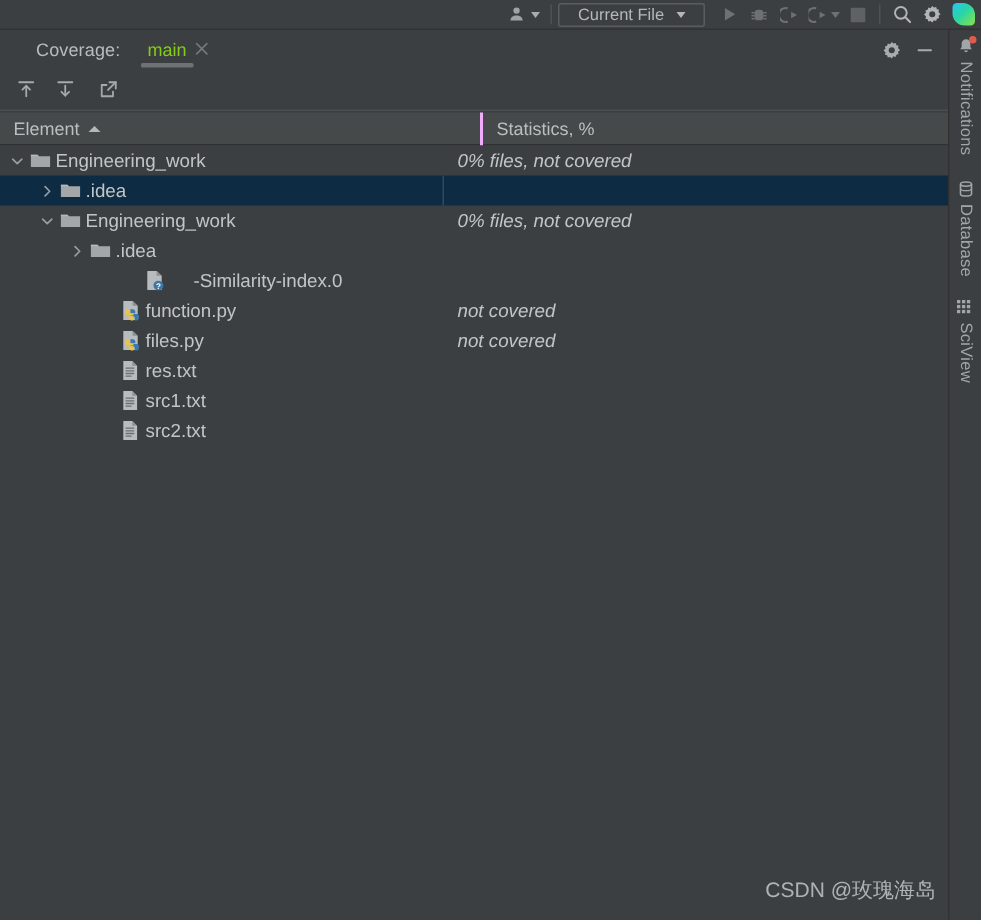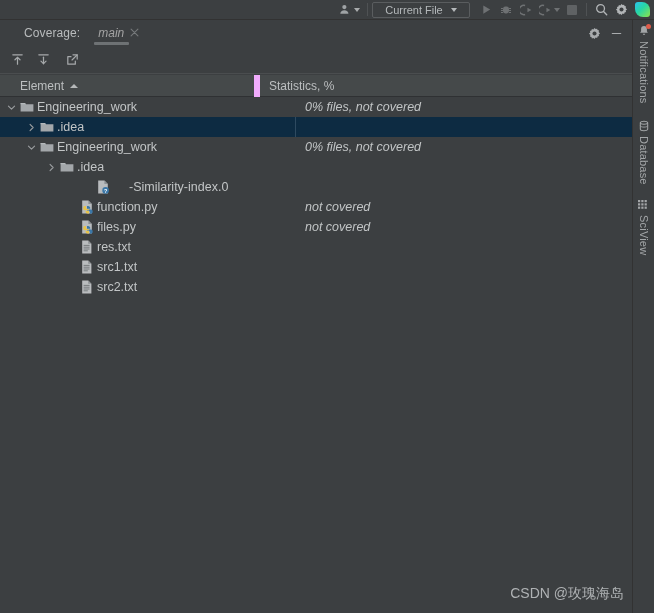--- a/index.html
+++ b/index.html
@@ -50,21 +50,21 @@
     background: #3c3f41;
     display: flex; align-items: center;
   }
   .cov-label {
     color: #b9bcbd; font-size: 12px; margin-left: 24px; letter-spacing: .1px;
   }
   .cov-tab {
     position: relative; margin-left: 18px; height: 26px;
     display: flex; align-items: center; gap: 6px;
   }
-  .cov-tab-name { color: #a3a3a3; font-size: 12px; font-style: italic; }
+  .cov-tab-name { color: #84cc16; font-size: 12px; }
   .cov-tab-underline {
     position: absolute; left: -4px; right: 10px; bottom: 1px; height: 3px;
     background: #6e7274; border-radius: 1px;
   }
   .cov-x {
     color: #76797b; font-size: 12px; line-height: 1;
   }
   .cov-header-right {
     margin-left: auto; display: flex; align-items: center; gap: 2px;
     padding-right: 6px;
@@ -90,21 +90,21 @@
   .tbl-head {
     position: absolute; left: 0; top: 75px; width: 632px; height: 22px;
     background: #45494a;
     border-bottom: 1px solid #2f3133;
     display: flex; align-items: center;
   }
   .th {
     height: 22px; display: flex; align-items: center;
     color: #bcbfc0; font-size: 12px;
   }
-  .th-element { width: 260px; padding-left: 20px; border-right: 6px solid #f0abfc; gap: 6px; }
+  .th-element { width: 322px; padding-left: 9px; border-right: 2px solid #f0abfc; gap: 6px; }
   .th-stats { padding-left: 9px; }
   .sort-caret {
     width: 0; height: 0; border-left: 4px solid transparent;
     border-right: 4px solid transparent; border-bottom: 4.5px solid #b5b8b9;
   }
 
   .tree {
     position: absolute; left: 0; top: 97px; width: 632px; bottom: 0;
     background: #3c3f41; overflow: hidden;
   }

